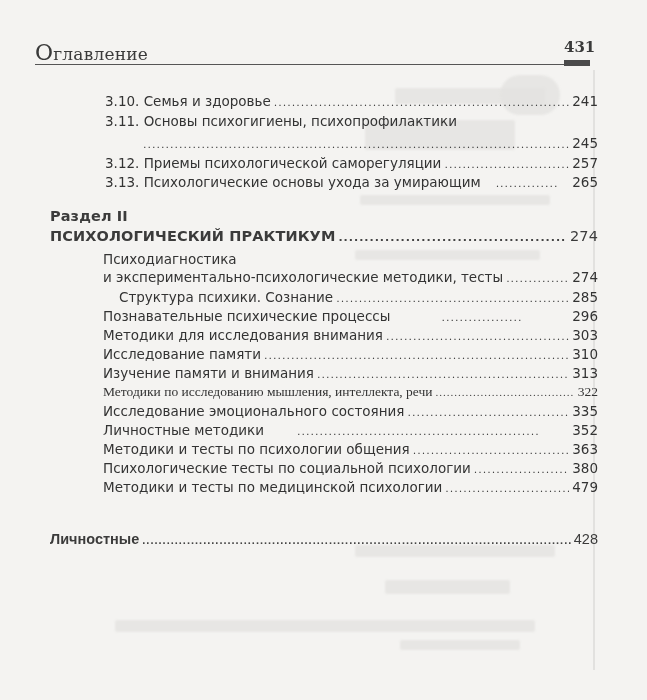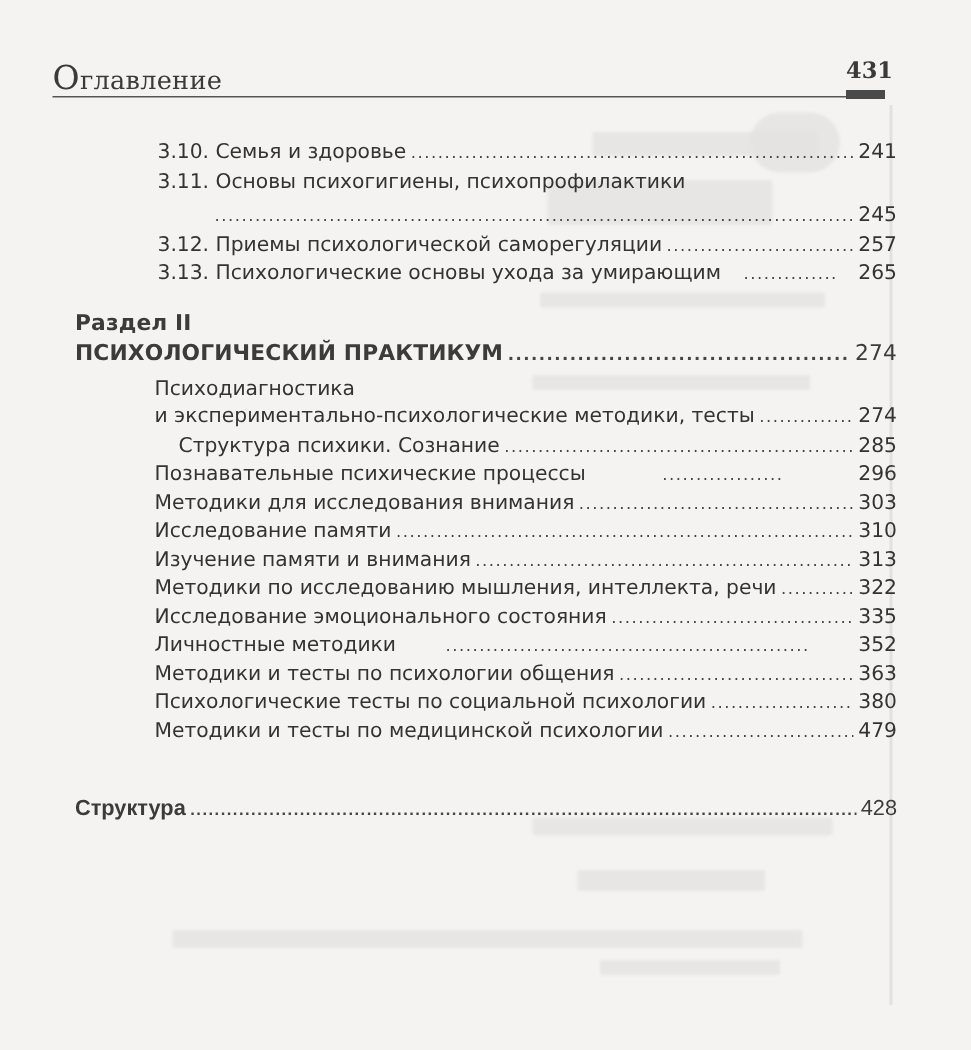--- a/index.html
+++ b/index.html
@@ -114,21 +114,21 @@
 <div class="toc-row" style="left:103px;top:345px;">
   <span class="label">Исследование памяти</span>
   <span class="dots"></span>
   <span class="page">310</span>
 </div>
 <div class="toc-row" style="left:103px;top:364px;">
   <span class="label">Изучение памяти и внимания</span>
   <span class="dots"></span>
   <span class="page">313</span>
 </div>
-<div class="toc-row" style="left:103px;top:383px;">
+<div class="toc-row" style="left:103px;top:383px;font-family:Liberation Serif, serif;">
   <span class="label">Методики по исследованию мышления, интеллекта, речи</span>
   <span class="dots"></span>
   <span class="page">322</span>
 </div>
 <div class="toc-row" style="left:103px;top:402px;">
   <span class="label">Исследование эмоционального состояния</span>
   <span class="dots"></span>
   <span class="page">335</span>
 </div>
 <div class="toc-row" style="left:103px;top:421px;gap:30px;">
@@ -146,16 +146,16 @@
   <span class="dots"></span>
   <span class="page">380</span>
 </div>
 <div class="toc-row" style="left:103px;top:478px;">
   <span class="label">Методики и тесты по медицинской психологии</span>
   <span class="dots"></span>
   <span class="page">479</span>
 </div>
 
 <div class="toc-row bold lit" style="left:50px;top:530px;">
-  <span class="label">Структура</span>
+  <span class="label">Личностные</span>
   <span class="dots"></span>
   <span class="page" style="font-weight:normal">428</span>
 </div>
 
 </body></html>

